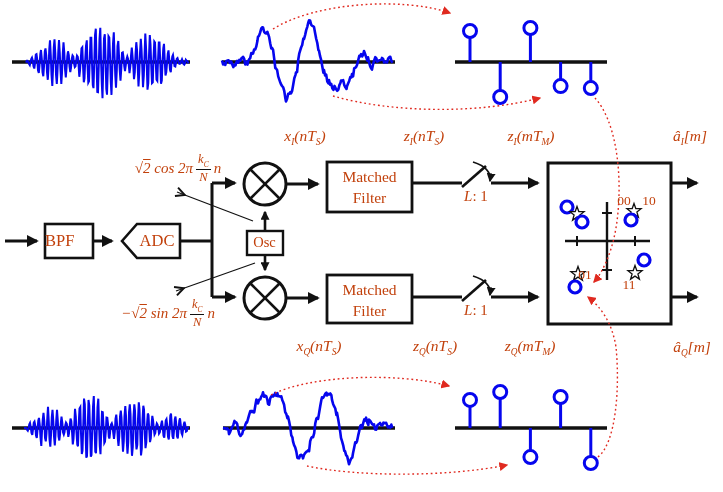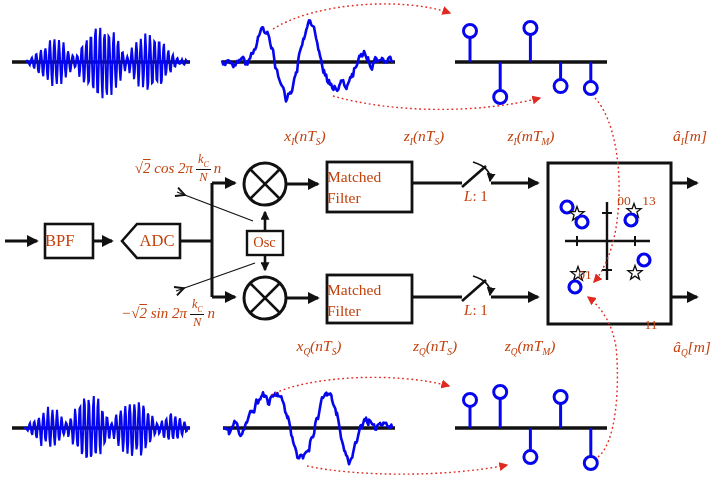--- a/index.html
+++ b/index.html
@@ -10,21 +10,21 @@
   .it{font-style:italic;}
   .ctr{transform:translateX(-50%);}
   .sig{font-size:15.5px;font-style:italic;}
   .sig sub,.carr sub,.hsub{font-size:.6em;font-style:italic;}
   .blocklbl{font-size:16.5px;text-align:center;}
   .carr{display:flex;align-items:center;justify-content:center;font-style:italic;font-size:15px;}
   .ovl{text-decoration:overline;}
   .frac{display:inline-flex;flex-direction:column;align-items:center;line-height:1;margin:0 3px;}
   .frac .num{border-bottom:1.3px solid #111;padding:0 2px 1px 2px;font-size:12.5px;}
   .frac .den{font-size:12.5px;padding-top:1px;}
-  .mf{font-size:15.5px;text-align:left;line-height:21px;}
+  .mf{font-size:15.5px;text-align:center;line-height:21px;}
   .bits{font-size:13.5px;}
 </style>
 </head>
 <body>
 
 <div id="stage">
   <svg id="art" width="723" height="492" viewBox="0 0 723 492">
       <defs>
         <marker id="aB" viewBox="0 0 10 10" refX="8.5" refY="5" markerWidth="4" markerHeight="4" orient="auto" markerUnits="strokeWidth">
           <path d="M0,0 L10,5 L0,10 z" fill="#111111" stroke="none" stroke-width="0"></path>
@@ -177,16 +177,16 @@
   <div class="lbl sig ctr" style="left:424px;top:127px;"><span>z</span><sub>I</sub><span>(nT</span><sub>S</sub><span>)</span></div>
   <div class="lbl sig ctr" style="left:531px;top:127px;"><span>z</span><sub>I</sub><span>(mT</span><sub>M</sub><span>)</span></div>
   <div class="lbl sig ctr" style="left:690px;top:127px;"><span>â</span><sub>I</sub><span>[m]</span></div>
 
   <div class="lbl sig ctr" style="left:319px;top:337px;"><span>x</span><sub>Q</sub><span>(nT</span><sub>S</sub><span>)</span></div>
   <div class="lbl sig ctr" style="left:435px;top:337px;"><span>z</span><sub>Q</sub><span>(nT</span><sub>S</sub><span>)</span></div>
   <div class="lbl sig ctr" style="left:530px;top:337px;"><span>z</span><sub>Q</sub><span>(mT</span><sub>M</sub><span>)</span></div>
   <div class="lbl sig ctr" style="left:692px;top:338px;"><span>â</span><sub>Q</sub><span>[m]</span></div>
 
   <div class="lbl bits ctr" style="left:588px;top:193px;margin-left:36px;"><span>00</span></div>
-  <div class="lbl bits ctr" style="left:649px;top:193px;"><span>13</span></div>
+  <div class="lbl bits ctr" style="left:649px;top:193px;"><span>10</span></div>
   <div class="lbl bits ctr" style="left:561px;top:267px;margin-left:24px;"><span>01</span></div>
-  <div class="lbl bits ctr" style="left:651px;top:277px;margin-top:40px;"><span>11</span></div>
+  <div class="lbl bits ctr" style="left:629px;top:277px;"><span>11</span></div>
 </div>
 
 </body></html>

